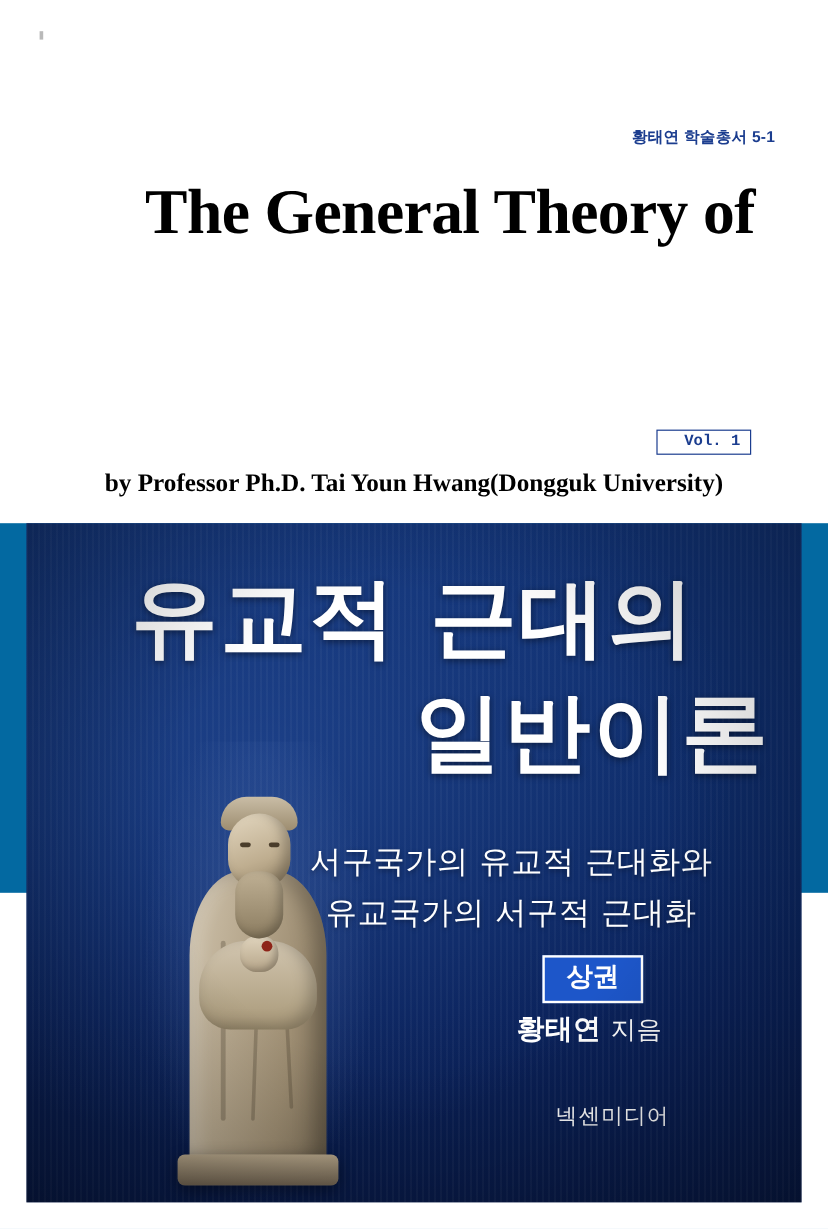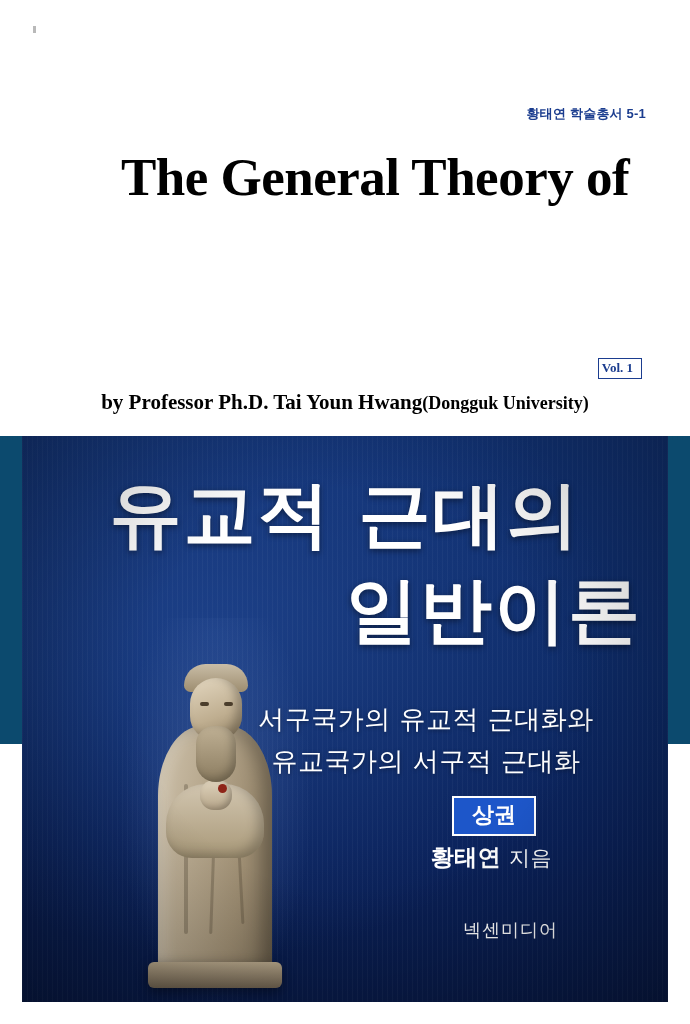--- a/index.html
+++ b/index.html
@@ -12,21 +12,21 @@
     height: 1024px;
     font-family: "Liberation Serif", serif;
     position: relative;
     overflow: hidden;
   }
 
   .cover {
     position: relative;
     width: 690px;
     height: 744px;
-    background: #0c4a6e;
+    background: #0369a1;
   }
 
   
   .top-area {
     position: absolute;
     left: 0;
     top: 0;
     width: 690px;
     height: 436px;
     background: #ffffff;
@@ -76,44 +76,44 @@
     text-align: center;
     font-family: "Liberation Serif", serif;
     font-weight: bold;
     font-size: 22px;
     line-height: 32px;
     color: #000000;
   }
 
   .vol-badge {
     position: absolute;
-    right: 48px;
+    right: 64px;
     top: 358px;
     border: 1.5px solid #1b3d8f;
     color: #1b3d8f;
-    font-family: Liberation Serif, serif;
+    font-family: Liberation Mono, monospace;
     font-weight: bold;
     font-size: 13px;
-    padding: 2px 8px 3px 3px;
+    padding: 2px 8px 3px 22px;
     line-height: 14px;
   }
 
   .author-line {
     position: absolute;
     left: 0;
     top: 390px;
     width: 690px;
     text-align: center;
     font-family: "Liberation Serif", serif;
     font-weight: bold;
     font-size: 21px;
     color: #000000;
   }
   .author-line .affil {
-    font-size: 18px;
+    font-size: 21px;
   }
 
   
   .blue-panel {
     position: absolute;
     left: 22px;
     top: 436px;
     width: 646px;
     height: 566px;
     background:

